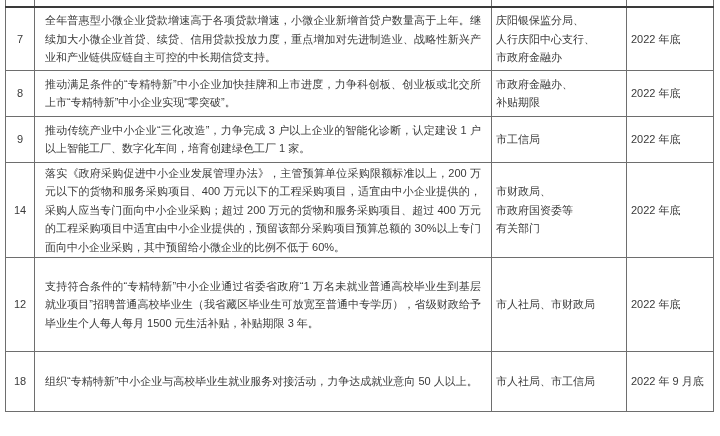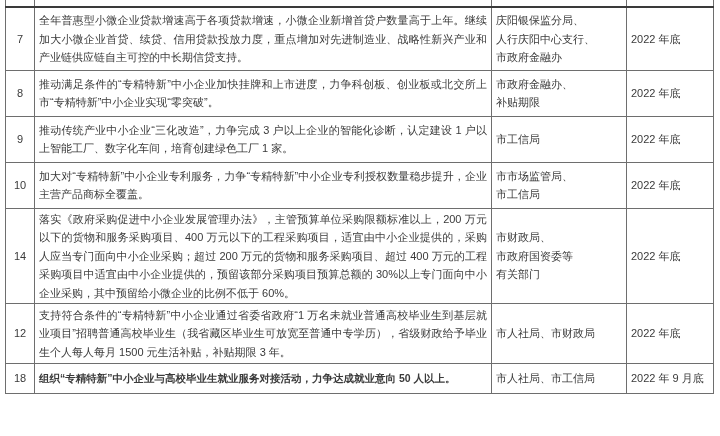--- a/index.html
+++ b/index.html
@@ -40,21 +40,21 @@
     padding: 0;
   }
   thead th {
     height: 32px;
     font-size: 12px;
     font-weight: bold;
     text-align: center;
     color: #333333;
   }
   td.num-cell      { text-align: center; }
-  td.item-cell     { text-align: justify; text-justify: inter-ideograph; padding: 1px 4px; }
+  td.item-cell     { text-align: justify; text-justify: inter-ideograph; padding: 1px 10px; }
   td.unit-cell     { white-space: pre-line; }
   td.deadline-cell { text-align: left; }
   
   tbody.data-body tr:nth-child(1) { height: 63px; }
   tbody.data-body tr:nth-child(2) { height: 46px; }
   tbody.data-body tr:nth-child(3) { height: 46px; }
   tbody.data-body tr:nth-child(4) { height: 46px; }
   tbody.data-body tr:nth-child(5) { height: 94px; }
   tbody.data-body tr:nth-child(6) { height: 60px; }
   tbody.data-body tr:nth-child(7) { height: 30px; }
@@ -94,27 +94,20 @@
 补贴期限</td>
         <td class="deadline-cell">2022 年底</td>
       </tr>
       <tr>
         <td class="num-cell">9</td>
         <td class="item-cell">推动传统产业中小企业“三化改造”，力争完成 3 户以上企业的智能化诊断，认定建设 1 户以上智能工厂、数字化车间，培育创建绿色工厂 1 家。</td>
         <td class="unit-cell">市工信局</td>
         <td class="deadline-cell">2022 年底</td>
       </tr>
       <tr>
-        <td class="num-cell">10</td>
-        <td class="item-cell">加大对“专精特新”中小企业专利服务，力争“专精特新”中小企业专利授权数量稳步提升，企业主营产品商标全覆盖。</td>
-        <td class="unit-cell">市市场监管局、
-市工信局</td>
-        <td class="deadline-cell">2022 年底</td>
-      </tr>
-      <tr>
         <td class="num-cell">14</td>
         <td class="item-cell">落实《政府采购促进中小企业发展管理办法》，主管预算单位采购限额标准以上，200 万元以下的货物和服务采购项目、400 万元以下的工程采购项目，适宜由中小企业提供的，采购人应当专门面向中小企业采购；超过 200 万元的货物和服务采购项目、超过 400 万元的工程采购项目中适宜由中小企业提供的，预留该部分采购项目预算总额的 30%以上专门面向中小企业采购，其中预留给小微企业的比例不低于 60%。</td>
         <td class="unit-cell">市财政局、
 市政府国资委等
 有关部门</td>
         <td class="deadline-cell">2022 年底</td>
       </tr>
       <tr>
         <td class="num-cell">12</td>
         <td class="item-cell">支持符合条件的“专精特新”中小企业通过省委省政府“1 万名未就业普通高校毕业生到基层就业项目”招聘普通高校毕业生（我省藏区毕业生可放宽至普通中专学历），省级财政给予毕业生个人每人每月 1500 元生活补贴，补贴期限 3 年。</td>

